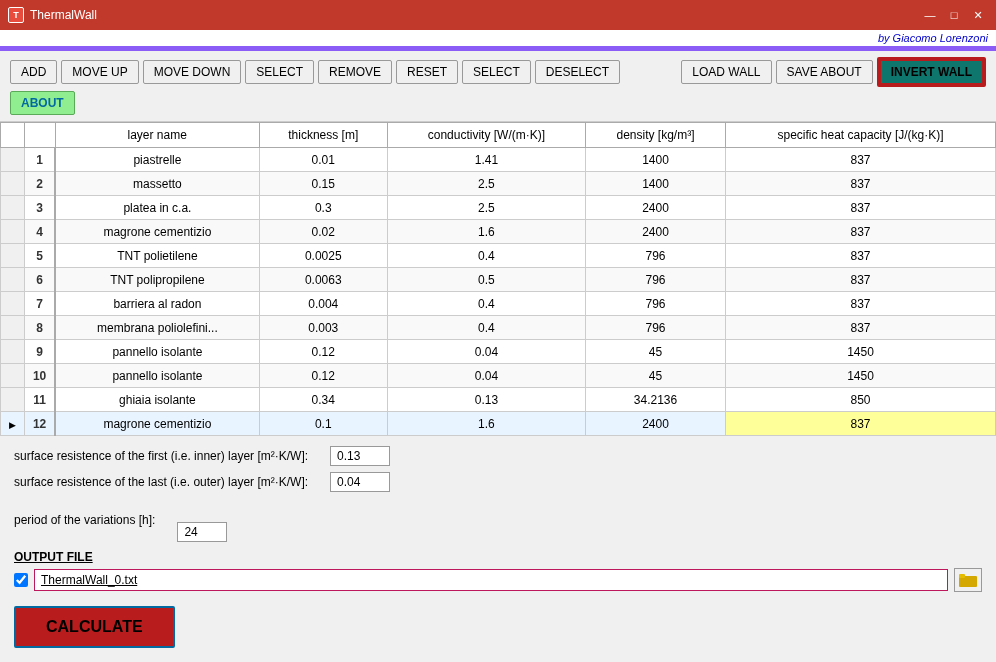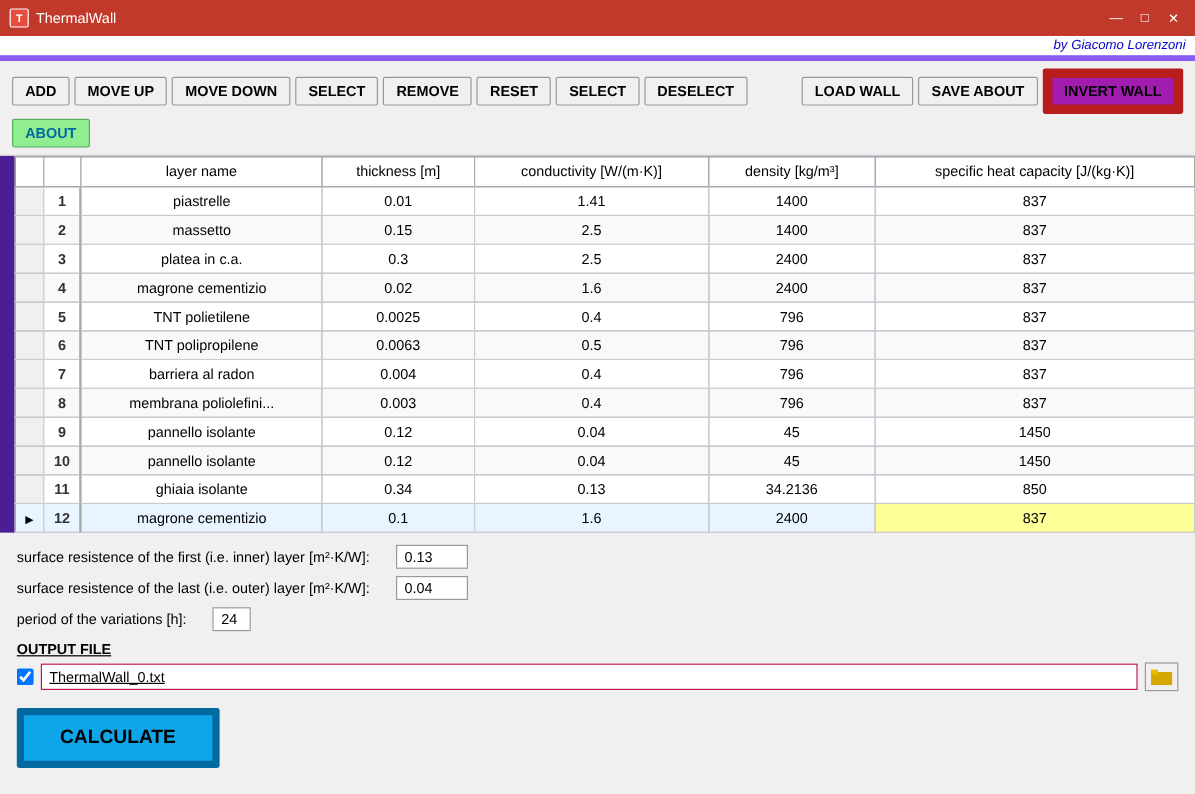--- a/index.html
+++ b/index.html
@@ -78,32 +78,31 @@
       flex-wrap: wrap;
     }
     .toolbar-btn {
       padding: 4px 10px;
       border: 1px solid #999;
       background: #f0f0f0;
       cursor: pointer;
       font-size: 12px;
       font-family: inherit;
       border-radius: 2px;
-      font-weight: bold;
     }
     .toolbar-separator { flex: 1; }
     .toolbar-btn.green {
       background: #90ee90;
       border-color: #5aaa5a;
       color: #0369a1;
       font-weight: bold;
     }
     .toolbar-btn.invert {
-      background: #a21caf;
-      border: 8px solid #b91c1c;
+      background: #0f766e;
+      border: 4px solid #b91c1c;
       font-weight: bold;
       text-align: right;
     }
 
     
     .data-table {
       width: 100%;
       border-collapse: collapse;
       font-size: 12px;
     }
@@ -191,31 +190,30 @@
       display: flex;
       align-items: center;
       justify-content: center;
       font-size: 14px;
     }
     .calculate-btn {
       margin-top: 14px;
       padding: 10px 30px;
       font-size: 16px;
       font-weight: bold;
-      background: #0ea5e9;
-      border: 6px solid #0369a1;
+      background: #b91c1c;
+      border: 2px solid #0369a1;
       cursor: pointer;
       font-family: inherit;
       border-radius: 2px;
     }
 
     .table-wrapper {
       overflow-x: auto;
-      background: #4c1d95;
-      padding-left: 12px;
+      background: #c4b5fd;
     }
   </style>
 </head>
 <body>
 
 <div class="title-bar">
   <div class="title-bar-left">
     <div class="title-bar-icon">T</div>
     <span>ThermalWall</span>
   </div>
@@ -376,21 +374,21 @@
   <div class="field-row">
     <span class="field-label">surface resistence of the first (i.e. inner) layer [m²·K/W]:</span>
     <input class="field-input" type="text" value="0.13" style="">
   </div>
   <div class="field-row">
     <span class="field-label">surface resistence of the last (i.e. outer) layer [m²·K/W]:</span>
     <input class="field-input" type="text" value="0.04" style="">
   </div>
   <div class="field-row">
     <span class="field-label">period of the variations [h]:</span>
-    <input class="field-input" type="text" value="24" style="width: 32px;">
+    <input class="field-input" type="text" value="24" style="width: 50px; margin-top: 24px;">
   </div>
   <div class="output-section">
     <div class="output-label">OUTPUT FILE</div>
     <div class="output-row">
       <input type="checkbox" class="output-checkbox" checked="" style="">
       <input type="text" class="output-input" value="ThermalWall_0.txt" style="">
       <button class="folder-btn">
         <svg width="18" height="14" viewBox="0 0 18 14">
           <rect x="0" y="3" width="18" height="11" rx="1" fill="#d4a800"></rect>
           <rect x="0" y="3" width="8" height="3" rx="1" fill="#d4a800"></rect>

